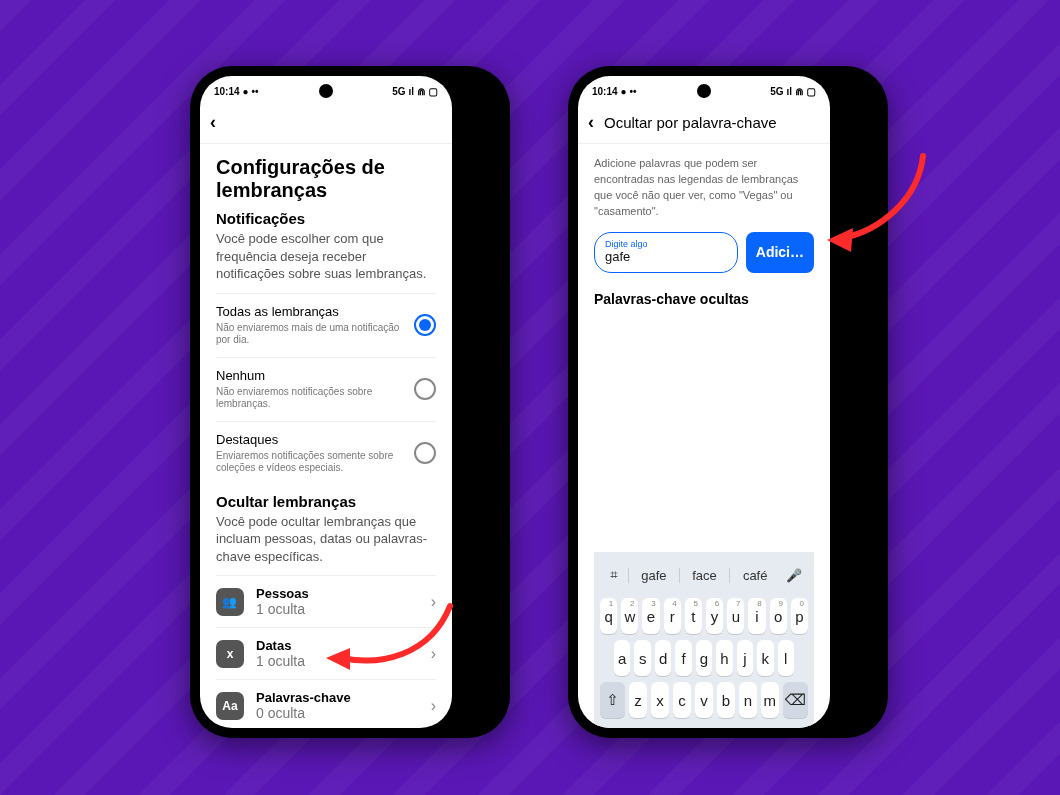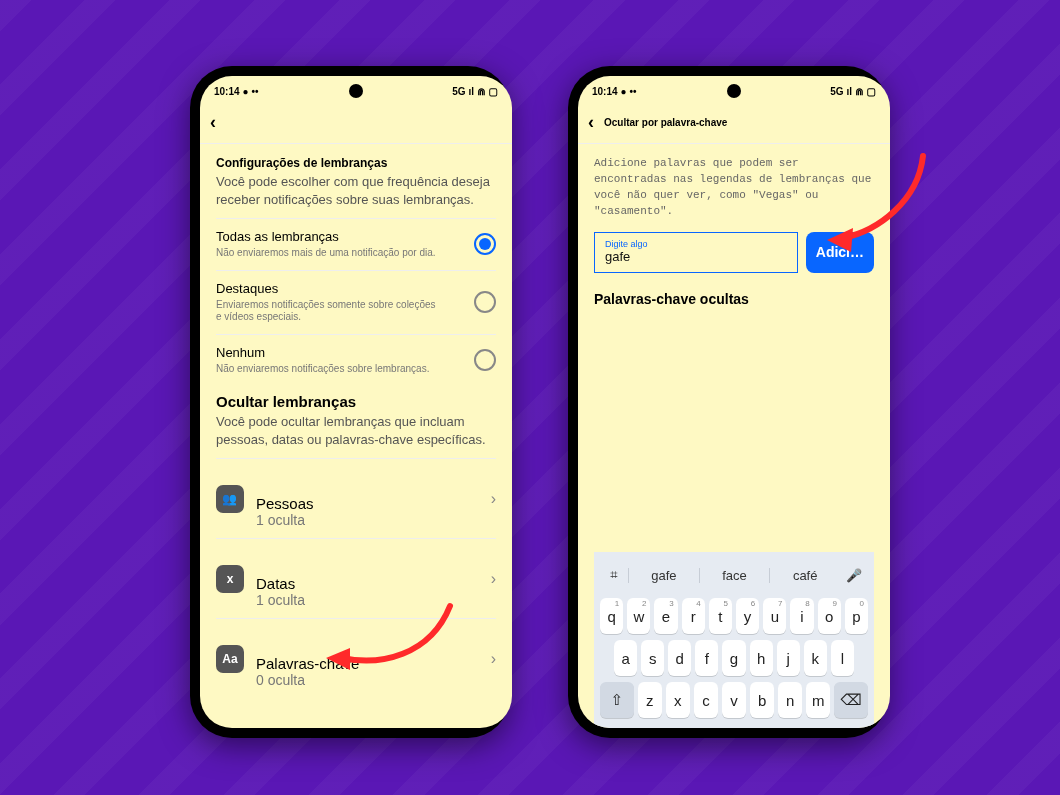--- a/index.html
+++ b/index.html
@@ -4,50 +4,50 @@
 <style>
   html,body{margin:0;padding:0;width:1060px;height:795px;font-family:-apple-system,"Helvetica Neue",Arial,sans-serif;}
   .stage{width:1060px;height:795px;background:#5a17b5;position:relative;overflow:hidden;}
   
   .stage::before{content:"";position:absolute;inset:0;
     background:repeating-linear-gradient(135deg,rgba(255,255,255,0.035) 0 22px,rgba(255,255,255,0) 22px 60px);}
   .phone{position:absolute;top:66px;width:320px;height:672px;background:#000;border-radius:42px;padding:10px;box-sizing:border-box;
     box-shadow:0 8px 30px rgba(0,0,0,.5);}
   .phone.left{left:190px;}
   .phone.right{left:568px;}
-  .screen{width:312px;height:652px;background:#fef9c3;border-radius:32px;overflow:hidden;position:relative;display:flex;flex-direction:column;}
+  .screen{width:252px;height:652px;background:#ffffff;border-radius:32px;overflow:hidden;position:relative;display:flex;flex-direction:column;}
   .camera{position:absolute;top:8px;left:50%;width:14px;height:14px;background:#000;border-radius:50%;transform:translateX(-50%);z-index:5;}
   
   .status{height:30px;font-size:10px;display:flex;align-items:center;justify-content:space-between;padding:0 14px;color:#000;}
   .status .cluster{display:flex;gap:3px;align-items:center;font-weight:600;}
   .header{display:flex;align-items:center;gap:10px;padding:6px 10px 10px 10px;border-bottom:1px solid #eee;}
   .back{font-size:18px;font-weight:600;}
-  .h1{font-size:12px;font-weight:700;}
-  .h1b{font-size:10px;font-weight:700;}
+  .h1{font-size:20px;font-weight:700;}
+  .h1b{font-size:15px;font-weight:400;}
   .content{padding:12px 16px;flex:1;overflow:hidden;}
   .section-h{font-size:15px;font-weight:700;margin-top:8px;}
   .section-sub{font-size:13px;color:#555;margin:3px 0 10px 0;line-height:1.35;}
   .radio-row{display:flex;justify-content:space-between;align-items:center;padding:10px 0;border-top:1px solid #eee;}
   .radio-row:first-of-type{border-top:none;}
   .r-text .r-title{font-size:13px;font-weight:500;}
   .r-text .r-sub{font-size:10px;color:#777;line-height:1.25;margin-top:3px;max-width:220px;}
   .radio{width:18px;height:18px;border:2px solid #888;border-radius:50%;flex:none;position:relative;}
   .radio.on{border-color:#0866ff;}
   .radio.on::after{content:"";position:absolute;inset:3px;background:#0866ff;border-radius:50%;}
   .item-row{display:flex;align-items:center;gap:12px;padding:10px 0;border-top:1px solid #eee;}
   .item-row .micon{width:28px;height:28px;border-radius:7px;background:#555;color:#fff;font-size:12px;display:flex;align-items:center;justify-content:center;font-weight:700;}
-  .item-row .it-title{font-size:15px;font-weight:400;margin-top:26px;}
+  .item-row .it-title{font-size:13px;font-weight:700;}
   .item-row .it-sub{font-size:14px;color:#777;}
   .chev{margin-left:auto;color:#888;font-size:16px;}
   
   .arrow{position:absolute;pointer-events:none;z-index:20;}
   
-  .desc{font-size:11px;color:#666;line-height:1.45;padding:0 0 12px 0;font-family:Liberation Mono, monospace;}
+  .desc{font-size:11px;color:#666;line-height:1.45;padding:0 0 12px 0;}
   .inputwrap{display:flex;gap:8px;padding:0 0 12px 0;}
-  .field{flex:1;border:1.5px solid #0866ff;border-radius:0;padding:6px 10px 8px 10px;}
+  .field{flex:1;border:1.5px solid #0866ff;border-radius:17px;padding:6px 10px 8px 10px;}
   .field .flabel{font-size:9px;color:#0866ff;}
   .field .fval{font-size:13px;color:#111;}
   .addbtn{background:#0866ff;color:#fff;border-radius:8px;padding:0 10px;display:flex;align-items:center;font-size:14px;font-weight:600;}
   .hidden-h{font-size:14px;font-weight:700;margin-top:6px;}
   
   .kbwrap{margin-top:auto;background:#e6ebf2;padding:6px 6px 10px 6px;}
   .sugbar{display:flex;align-items:center;gap:0;background:#e6ebf2;height:34px;font-size:13px;color:#333;}
   .sug-ic{width:28px;text-align:center;}
   .sug{flex:1;text-align:center;border-left:1px solid #c7cdd6;}
   .sug:first-of-type{border-left:none;}
@@ -81,40 +81,41 @@
           <span>⋒</span>
           <span>▢</span>
         </span>
       </div>
       <div class="header">
         <span class="back">‹</span>
       </div>
       <div class="content">
         <div class="h1">Configurações de lembranças</div>
 
+        <div class="section-h">Notificações</div>
         <div class="section-sub">Você pode escolher com que frequência deseja receber notificações sobre suas lembranças.</div>
 
         <div class="radio-row">
           <div class="r-text">
             <div class="r-title">Todas as lembranças</div>
             <div class="r-sub">Não enviaremos mais de uma notificação por dia.</div>
           </div>
           <div class="radio on"></div>
         </div>
         <div class="radio-row">
           <div class="r-text">
+            <div class="r-title">Nenhum</div>
+            <div class="r-sub">Não enviaremos notificações sobre lembranças.</div>
+          </div>
+          <div class="radio"></div>
+        </div>
+        <div class="radio-row">
+          <div class="r-text">
             <div class="r-title">Destaques</div>
             <div class="r-sub">Enviaremos notificações somente sobre coleções e vídeos especiais.</div>
-          </div>
-          <div class="radio"></div>
-        </div>
-        <div class="radio-row">
-          <div class="r-text">
-            <div class="r-title">Nenhum</div>
-            <div class="r-sub">Não enviaremos notificações sobre lembranças.</div>
           </div>
           <div class="radio"></div>
         </div>
 
         <div class="section-h">Ocultar lembranças</div>
         <div class="section-sub">Você pode ocultar lembranças que incluam pessoas, datas ou palavras-chave específicas.</div>
 
         <div class="item-row">
           <div class="micon">👥</div>
           <div>

